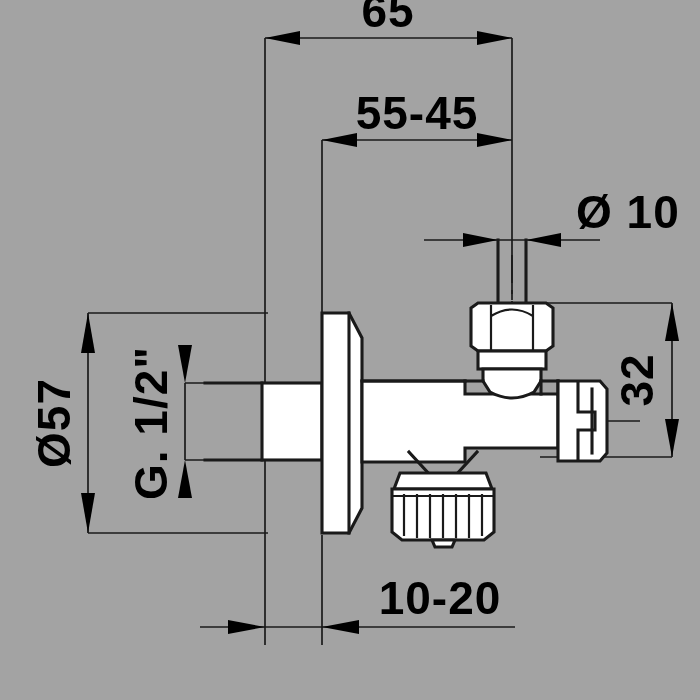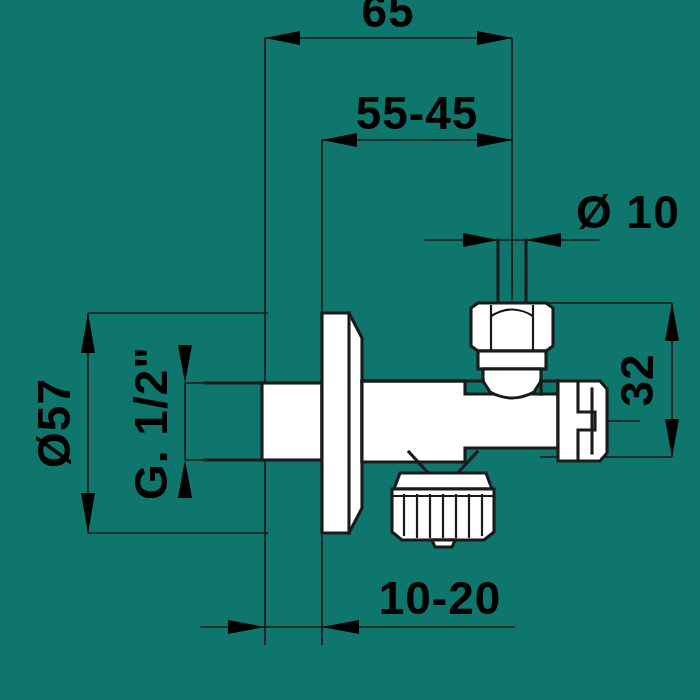--- a/index.html
+++ b/index.html
@@ -7,21 +7,21 @@
     padding: 0;
     background: #ffffff;
   }
   body {
     font-family: "Liberation Sans", sans-serif;
   }
   #drawing-root {
     position: relative;
     width: 700px;
     height: 700px;
-    background: #0f766e;
+    background: #a3a3a3;
     overflow: hidden;
   }
   #drawing-root svg {
     display: block;
     width: 700px;
     height: 700px;
   }
   .dim-text {
     font-family: "Liberation Sans", sans-serif;
     font-size: 46px;

